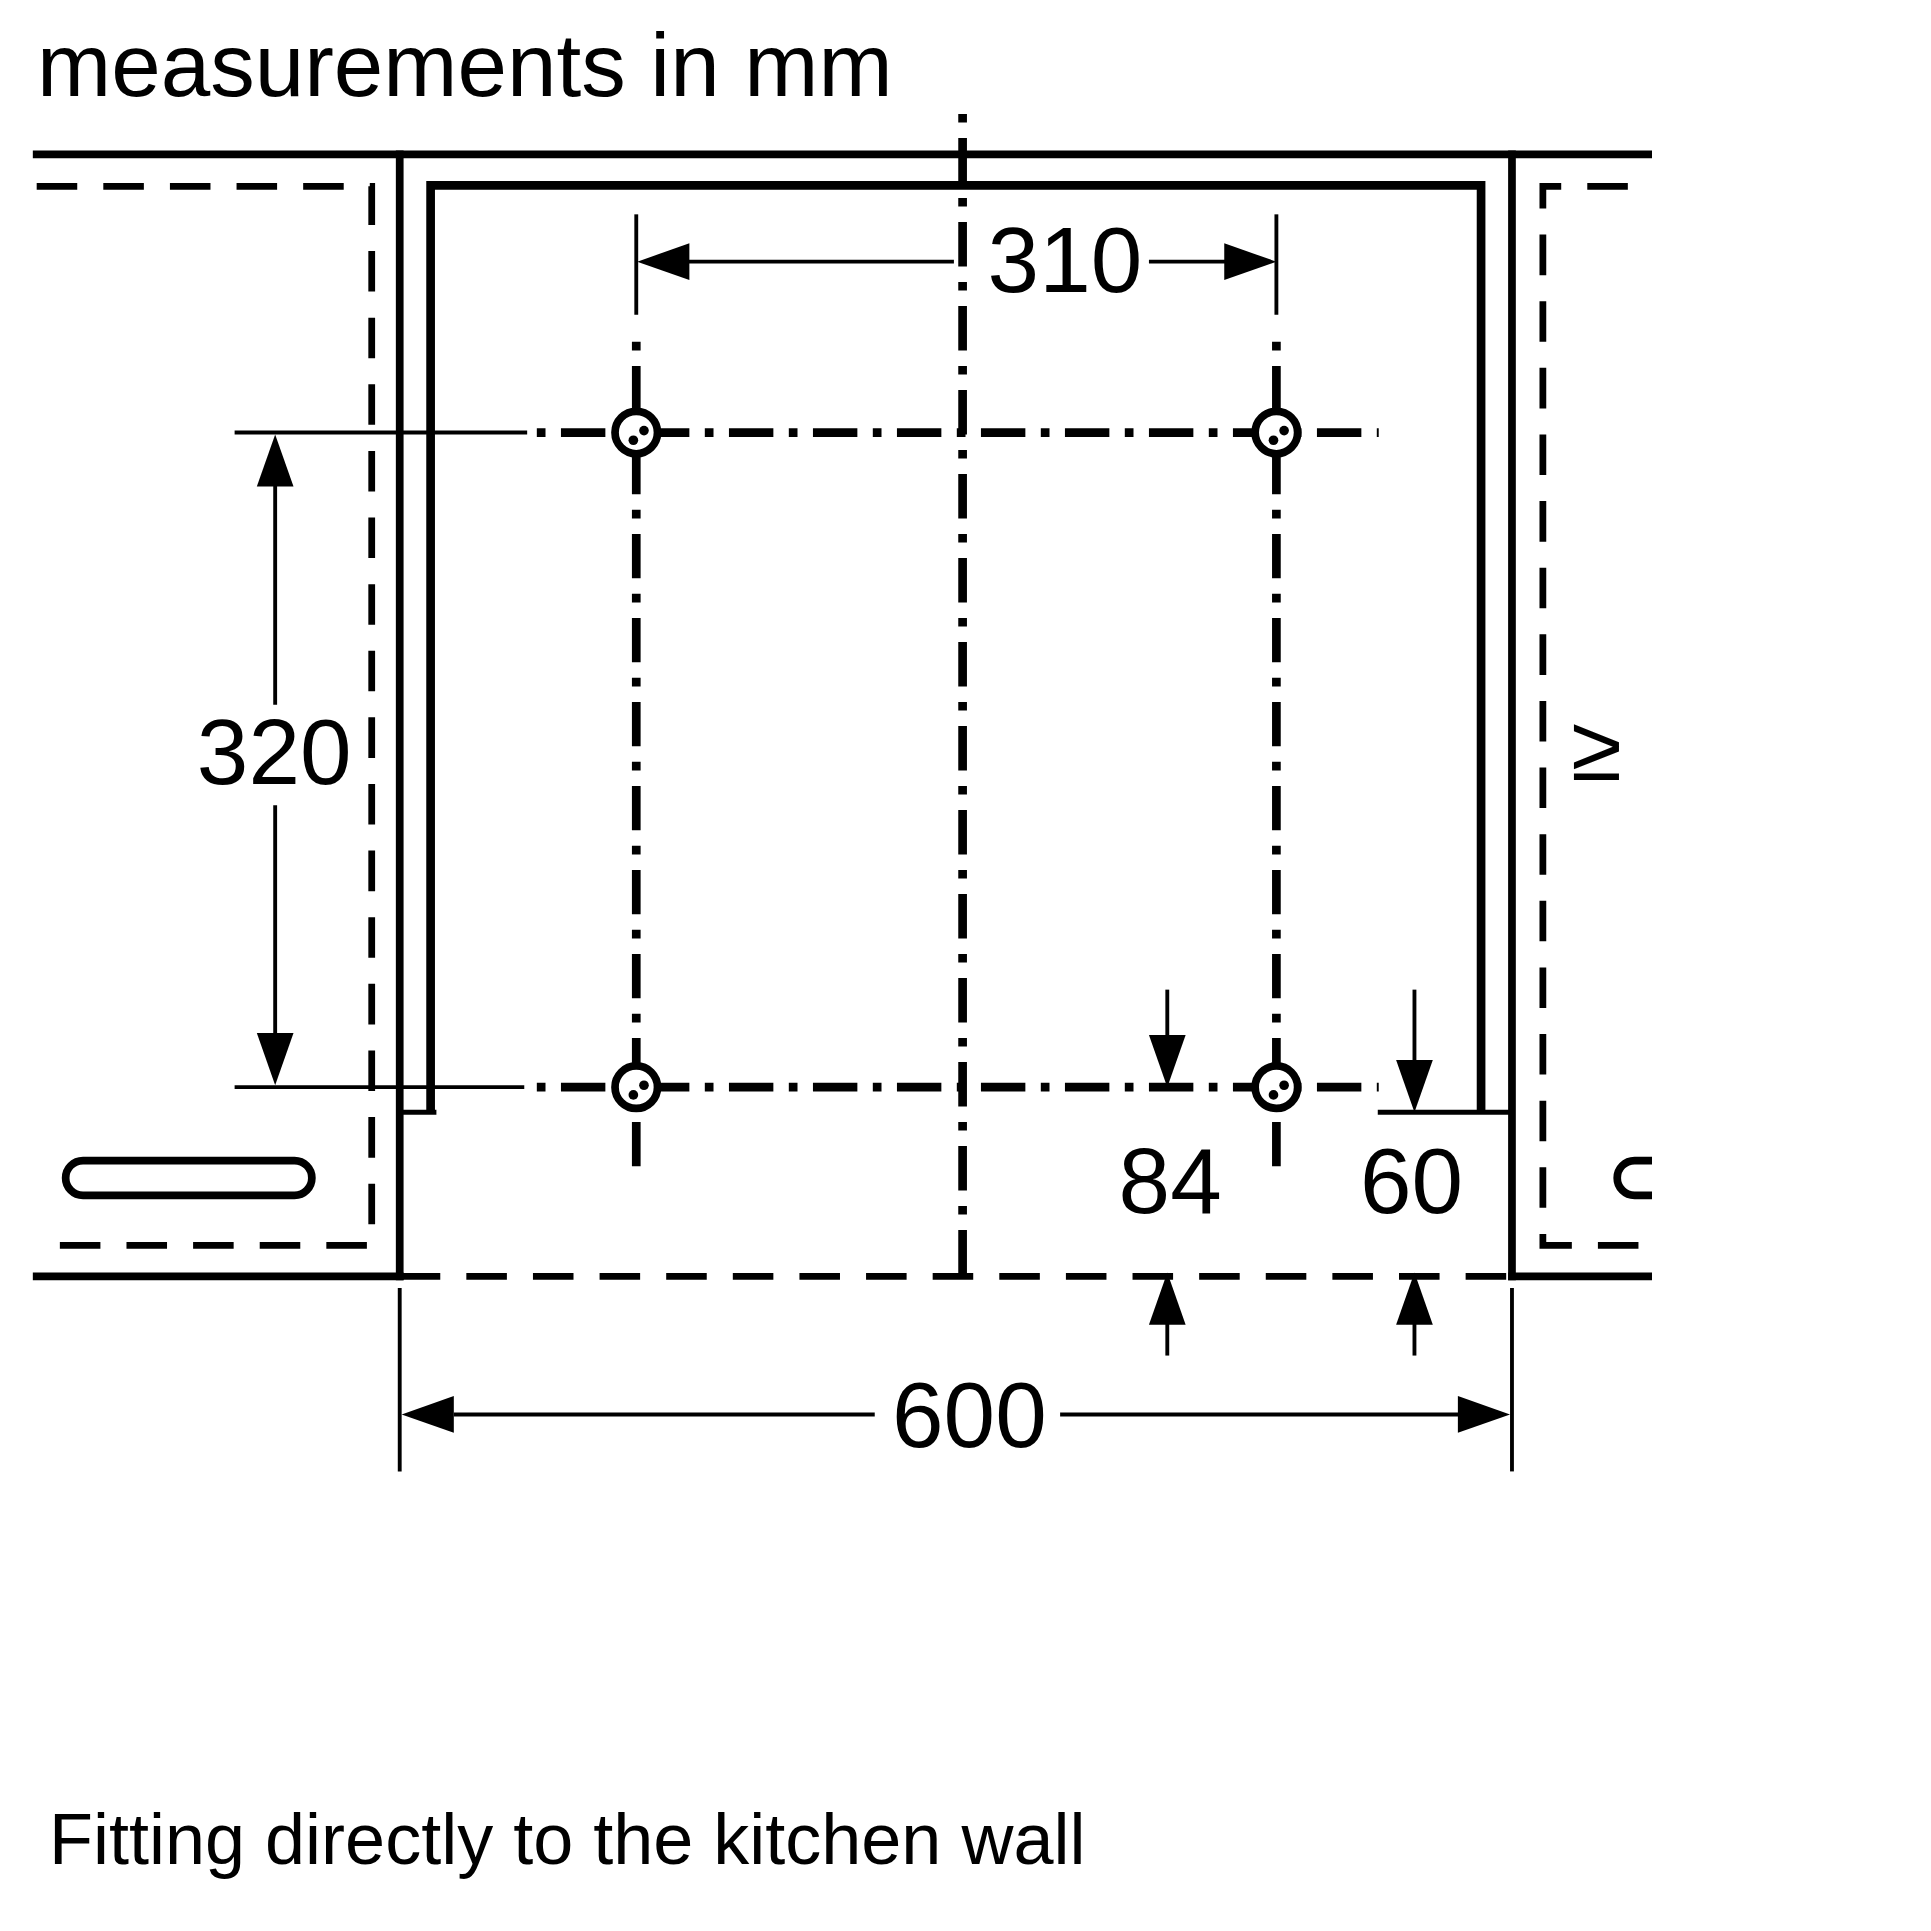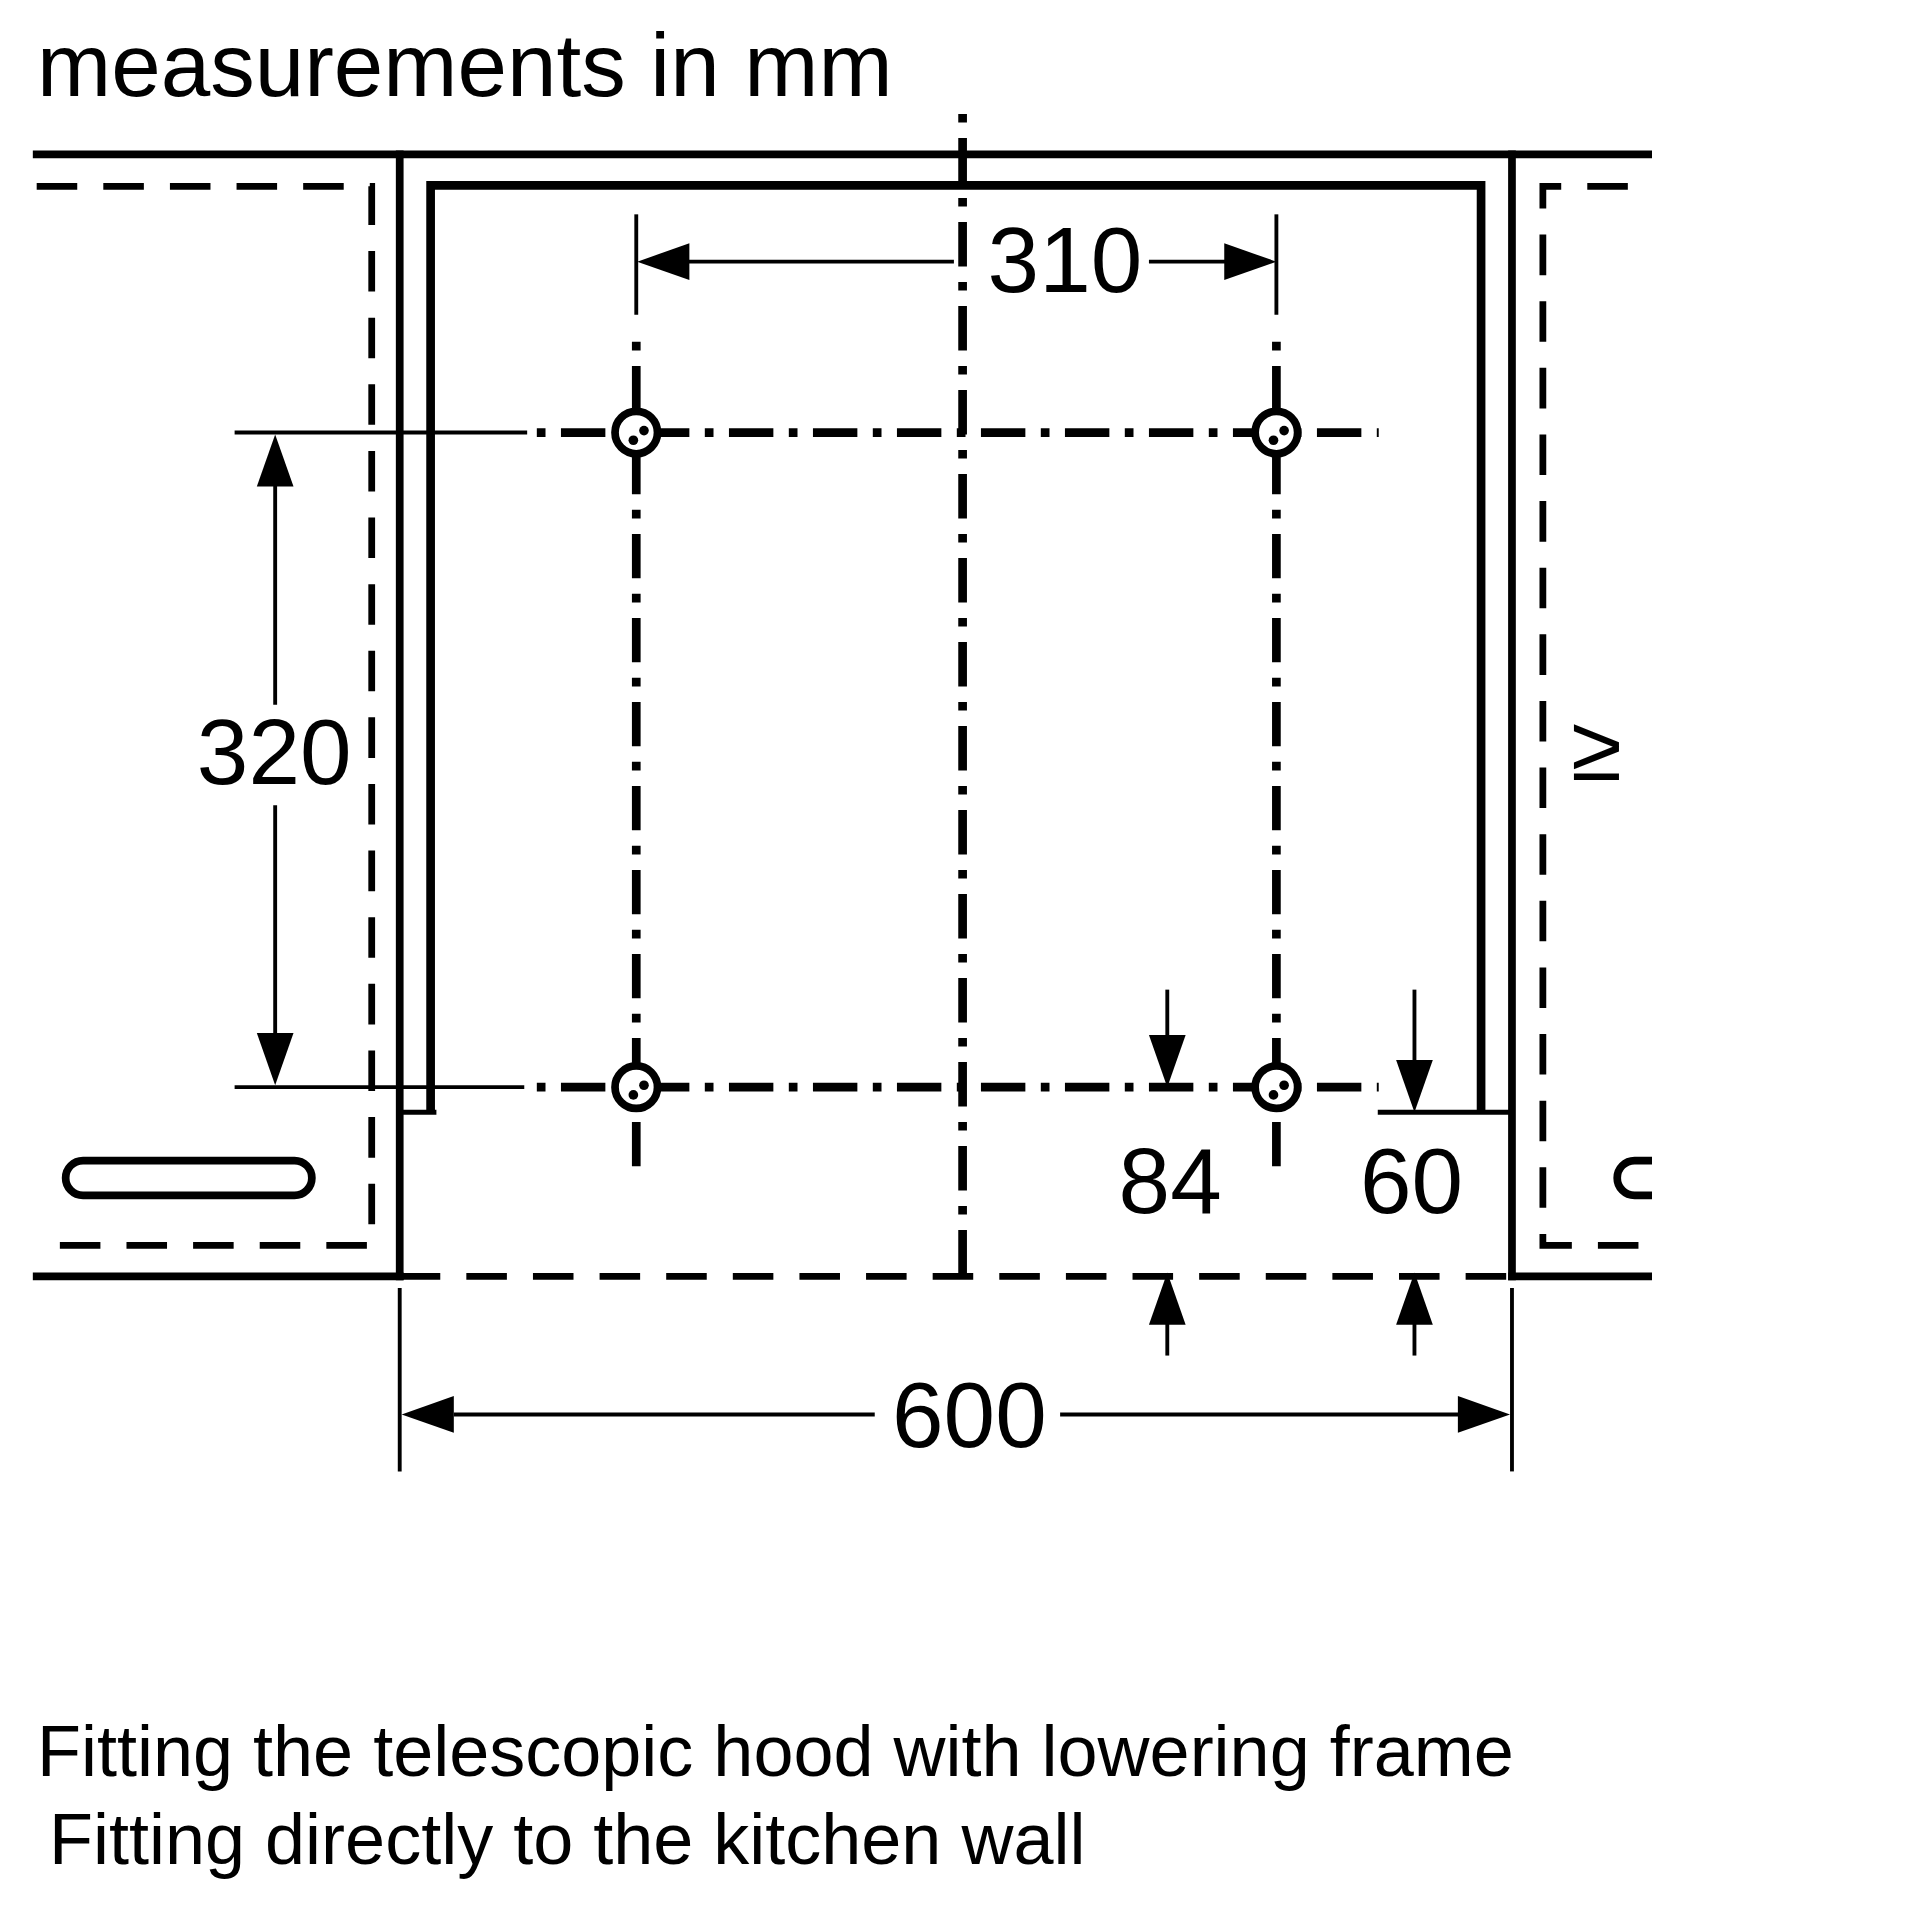--- a/index.html
+++ b/index.html
@@ -155,17 +155,16 @@
       <line x1="1566" y1="1334" x2="1566" y2="1524" stroke="#000" stroke-width="4"></line>
       <line x1="470" y1="1465" x2="906" y2="1465" stroke="#000" stroke-width="4"></line>
       <line x1="1098" y1="1465" x2="1512" y2="1465" stroke="#000" stroke-width="4"></line>
       <polygon points="416,1465 470,1446 470,1484" fill="#000"></polygon>
       <polygon points="1564,1465 1510,1446 1510,1484" fill="#000"></polygon>
       <text class="dim-label" x="1004" y="1499" text-anchor="middle">600</text>
     </g>
 
   </svg>
 
-  <div class="caption line1">Fitting the telescopic hood with lowering frame</div>
   <div class="caption line2">Fitting directly to the kitchen wall</div>
 
 </div>
 
 
 </body></html>

